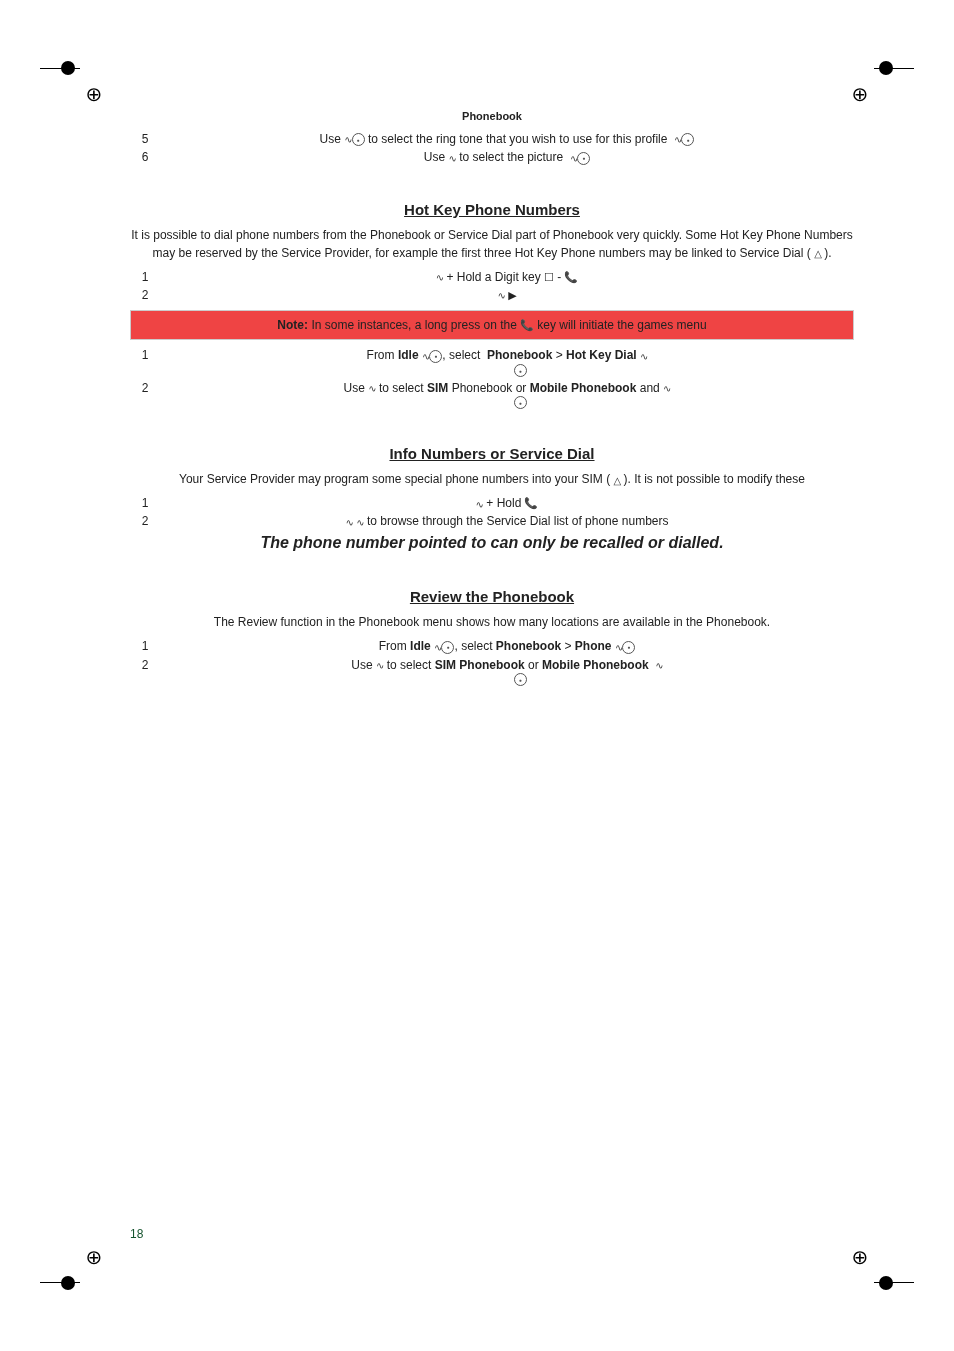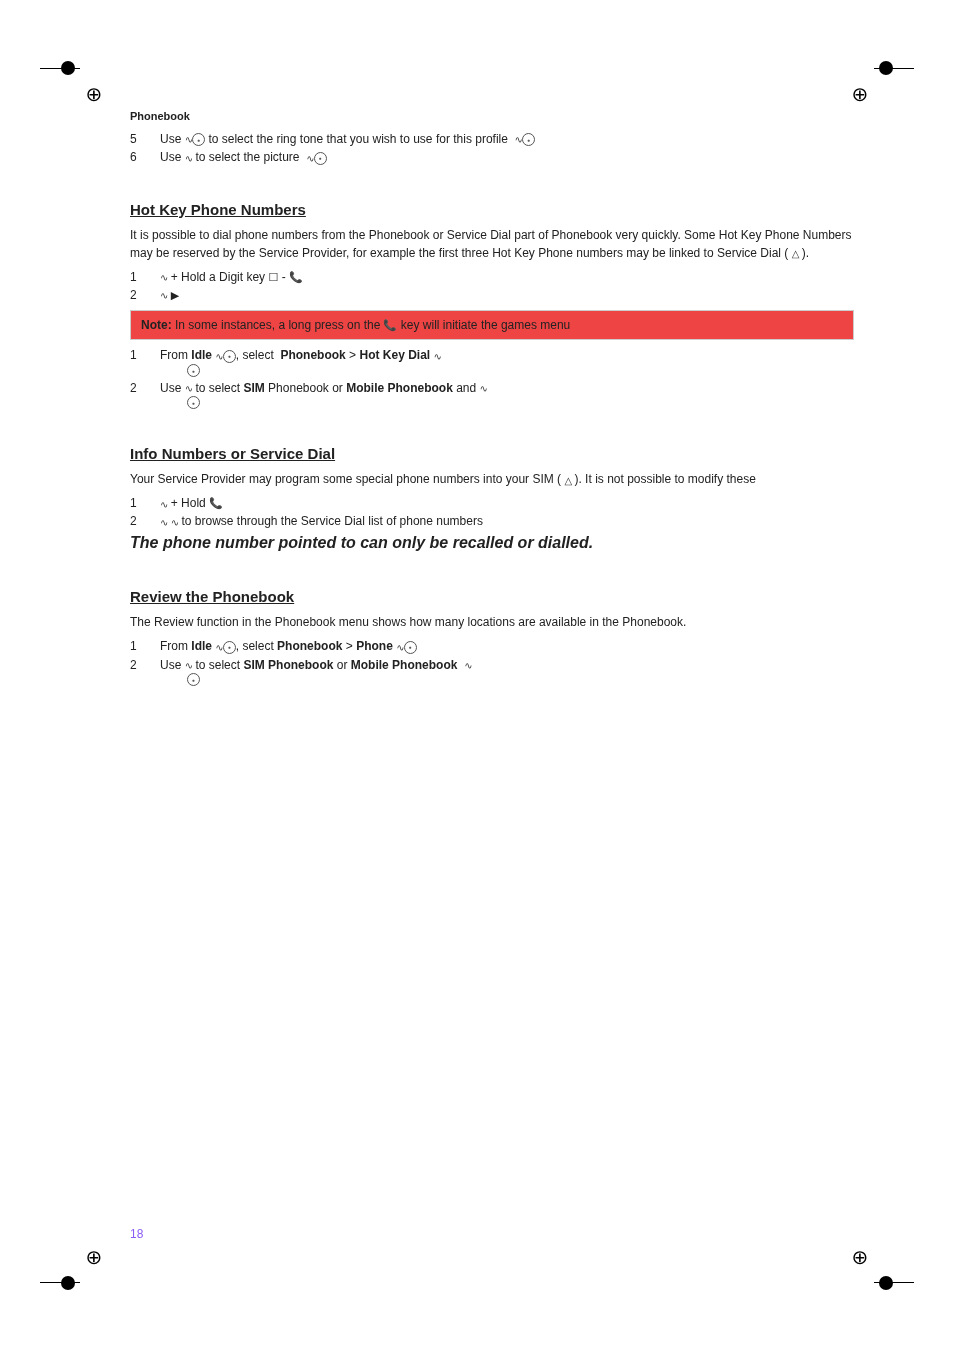--- a/index.html
+++ b/index.html
@@ -11,20 +11,21 @@
       font-size: 13px;
       color: #222;
       position: relative;
     }
 
     .page {
       width: 954px;
       min-height: 1351px;
       position: relative;
       padding: 0;
+      text-align: center;
     }
 
     
     .crosshair {
       position: absolute;
       width: 24px;
       height: 24px;
     }
     .crosshair::before {
       content: '⊕';
@@ -131,21 +132,21 @@
       font-size: 16px;
       margin-top: 6px;
       margin-bottom: 6px;
     }
 
     .page-num {
       position: absolute;
       bottom: 110px;
       left: 130px;
       font-size: 12px;
-      color: #8b5cf6;
+      color: #14532d;
     }
 
     
     .sig {
       display: inline-block;
       font-size: 10px;
       letter-spacing: -1px;
       vertical-align: middle;
       color: #333;
     }

